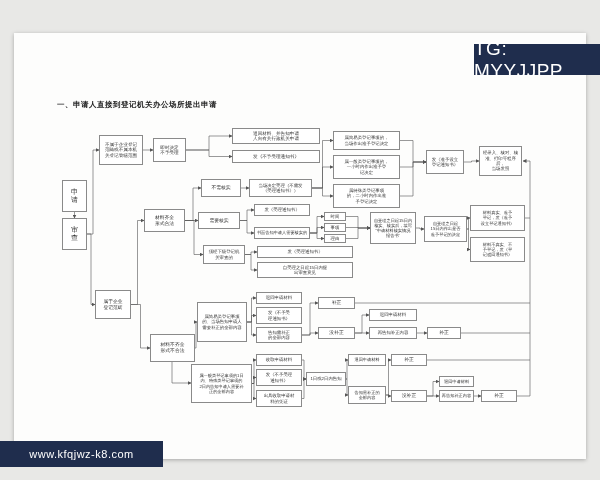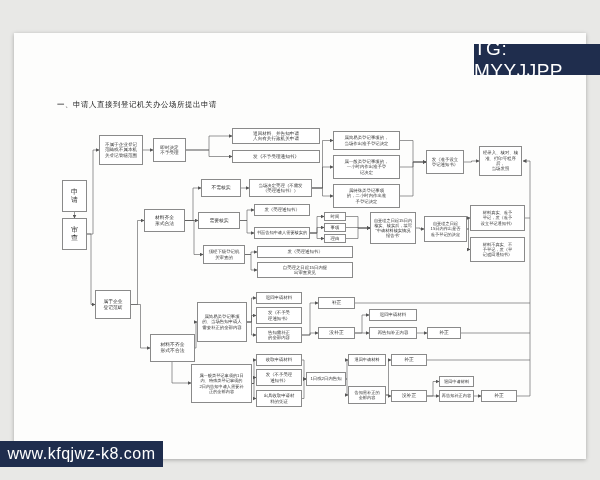--- a/index.html
+++ b/index.html
@@ -3,31 +3,31 @@
 <meta charset="utf-8">
 <style>
   html,body{margin:0;padding:0;}
   body{font-family:"Liberation Sans",sans-serif;}
   .shot{position:relative;width:600px;height:480px;background:#e8e8e6;overflow:hidden;}
   .page{position:absolute;left:14px;top:33px;width:572px;height:426px;background:#fdfdfc;
         box-shadow:0 1px 4px rgba(0,0,0,.28);}
   .doc-title{position:absolute;left:0;top:66px;width:600px;text-align:center;
         font-family:"Liberation Serif",serif;font-weight:bold;font-size:13.5px;
         letter-spacing:3px;color:#111;}
-  .section-heading{position:absolute;left:57px;top:100px;font-size:7.5px;font-weight:normal;
+  .section-heading{position:absolute;left:57px;top:100px;font-size:7.5px;font-weight:bold;
         color:#222;letter-spacing:.5px;}
   .canvas{position:absolute;left:0;top:0;width:600px;height:480px;}
   .node{position:absolute;box-sizing:border-box;border:.7px solid #8a8a8a;background:#fff;
         display:flex;align-items:center;justify-content:center;text-align:center;
         white-space:pre-line;line-height:1.2;color:#333;padding:1px;}
   svg.wires{position:absolute;left:0;top:0;pointer-events:none;}
   .wm{position:absolute;background:#1f2d4d;color:#fff;display:flex;align-items:center;
         justify-content:center;letter-spacing:.5px;}
   .wm-top{top:4px;right:0;width:126px;height:31px;font-size:19px;margin-top:40px;}
-  .wm-bottom{left:0;top:441px;width:163px;height:26px;font-size:16px;}
+  .wm-bottom{left:0;top:441px;width:163px;height:26px;font-size:11px;}
 </style>
 </head>
 <body>
 
 <div class="shot">
   <div class="page"></div>
 
   <div class="section-heading">一、申请人直接到登记机关办公场所提出申请</div>
 
   <div class="canvas">

